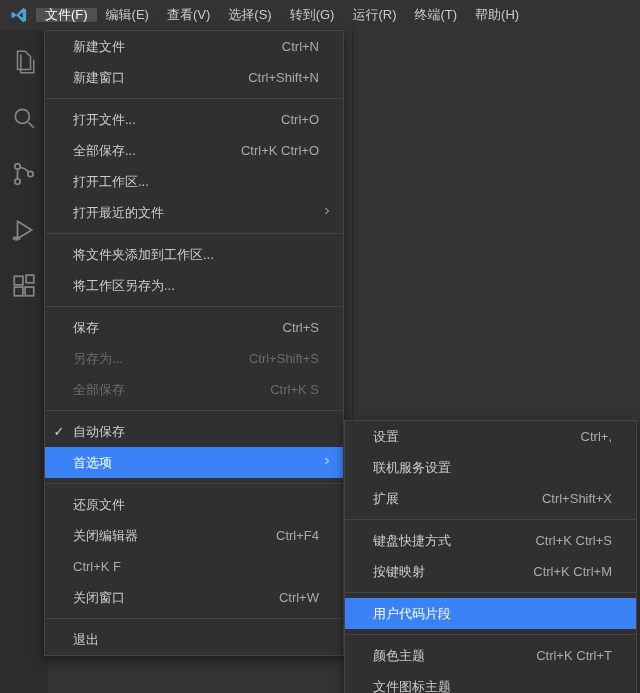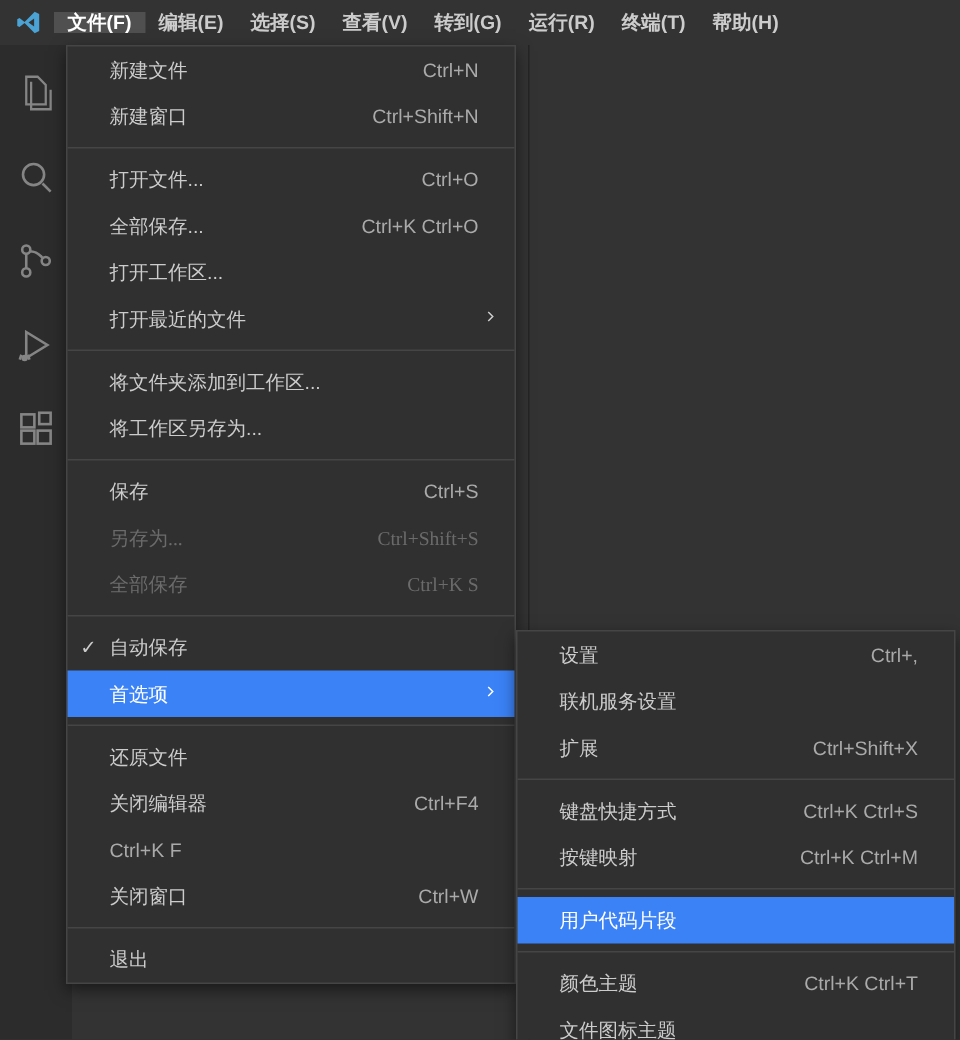--- a/index.html
+++ b/index.html
@@ -28,21 +28,20 @@
       justify-content: center;
       margin-right: 4px;
     }
     .menu-item {
       padding: 0 9px;
       height: 14px;
       display: flex;
       align-items: center;
       color: #cccccc;
       cursor: default;
-      font-weight: bold;
     }
     .menu-item.active {
       background: #505050;
       color: #ffffff;
     }
     .activitybar {
       position: absolute;
       left: 0;
       top: 30px;
       width: 48px;
@@ -99,21 +98,21 @@
       align-items: center;
       height: 31px;
       padding: 0 24px 0 28px;
       position: relative;
       cursor: default;
     }
     .menu-row.highlight {
       background: #3b82f6;
       color: #ffffff;
     }
-    .menu-row.disabled { color: #6b6b6b; font-family: Liberation Serif, serif; }
+    .menu-row.disabled { color: #6b6b6b; }
     .menu-row.disabled .menu-shortcut { color: #6b6b6b; }
     .menu-label { flex: 1; }
     .menu-shortcut { color: #aaaaaa; font-size: 13px; }
     .menu-check {
       position: absolute;
       left: 7px;
       width: 14px;
       display: flex;
       align-items: center;
       justify-content: center;
@@ -134,22 +133,22 @@
 <body>
 
 <div class="menubar">
   <div class="logo">
     <svg width="18" height="18" viewBox="0 0 24 24">
         <path fill="#4aa3d4" d="M17.5 2.5l4 2v15l-4 2-9-9L4 16l-2-1V9l2-1 4.5 3.5 9-9zM17 8.5L12 12l5 3.5v-7z"></path>
       </svg>
   </div>
   <div class="menu-item active">文件(F)</div>
   <div class="menu-item">编辑(E)</div>
+  <div class="menu-item">查看(V)</div>
   <div class="menu-item">选择(S)</div>
-  <div class="menu-item">查看(V)</div>
   <div class="menu-item">转到(G)</div>
   <div class="menu-item">运行(R)</div>
   <div class="menu-item">终端(T)</div>
   <div class="menu-item">帮助(H)</div>
 </div>
 
 <div class="activitybar">
   <div class="activity-icon">
     <svg width="26" height="26" viewBox="0 0 24 24" fill="none" stroke="currentColor" stroke-width="1.4">
         <path d="M13 2H6v17h12V7l-5-5z"></path>

